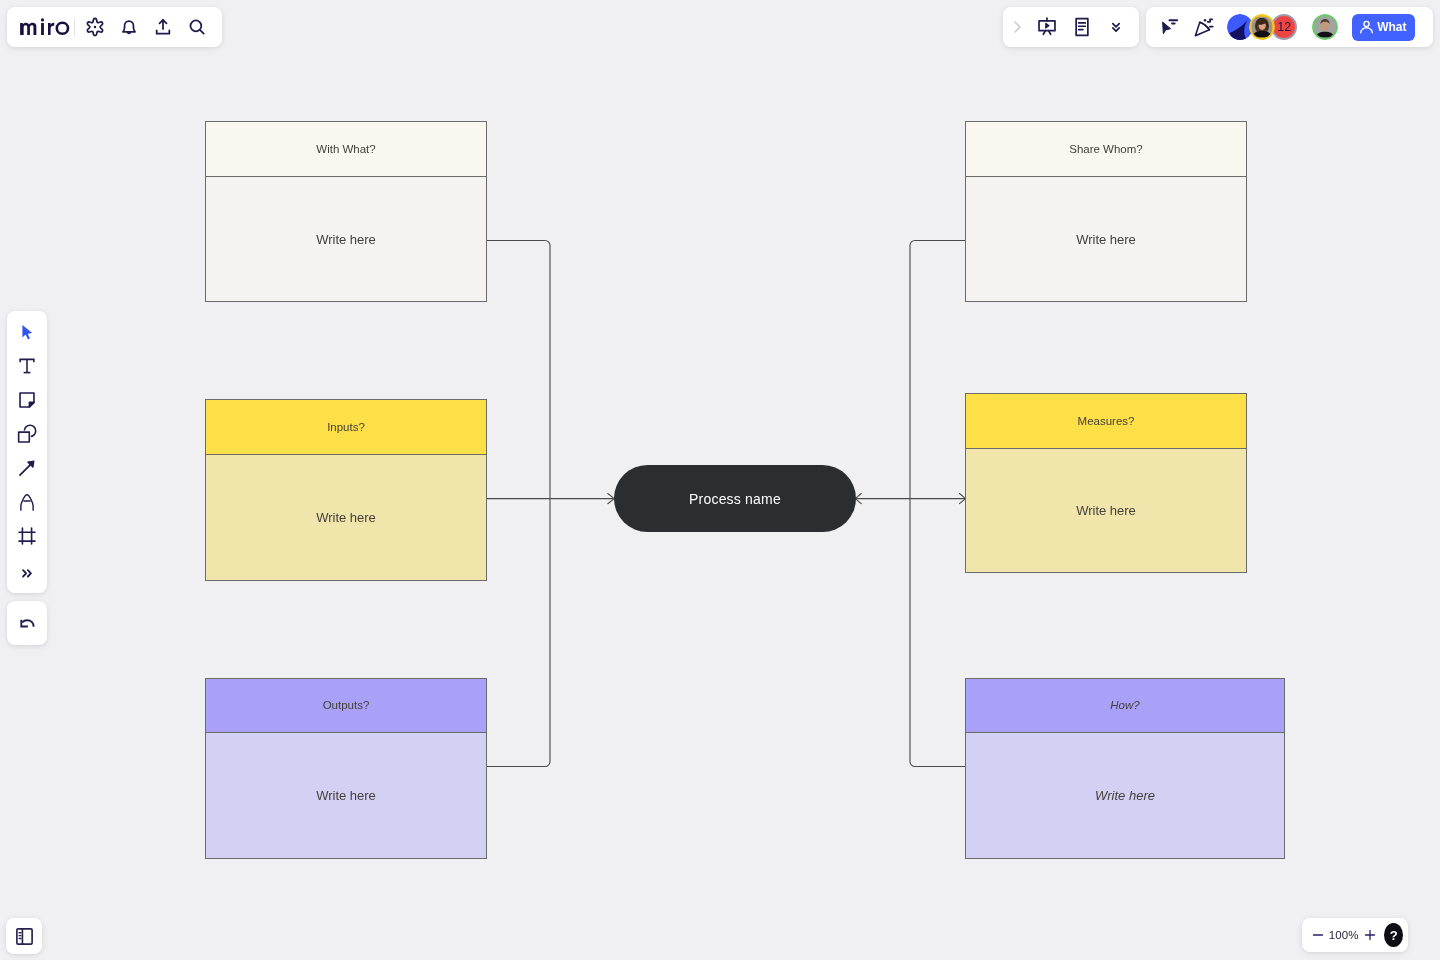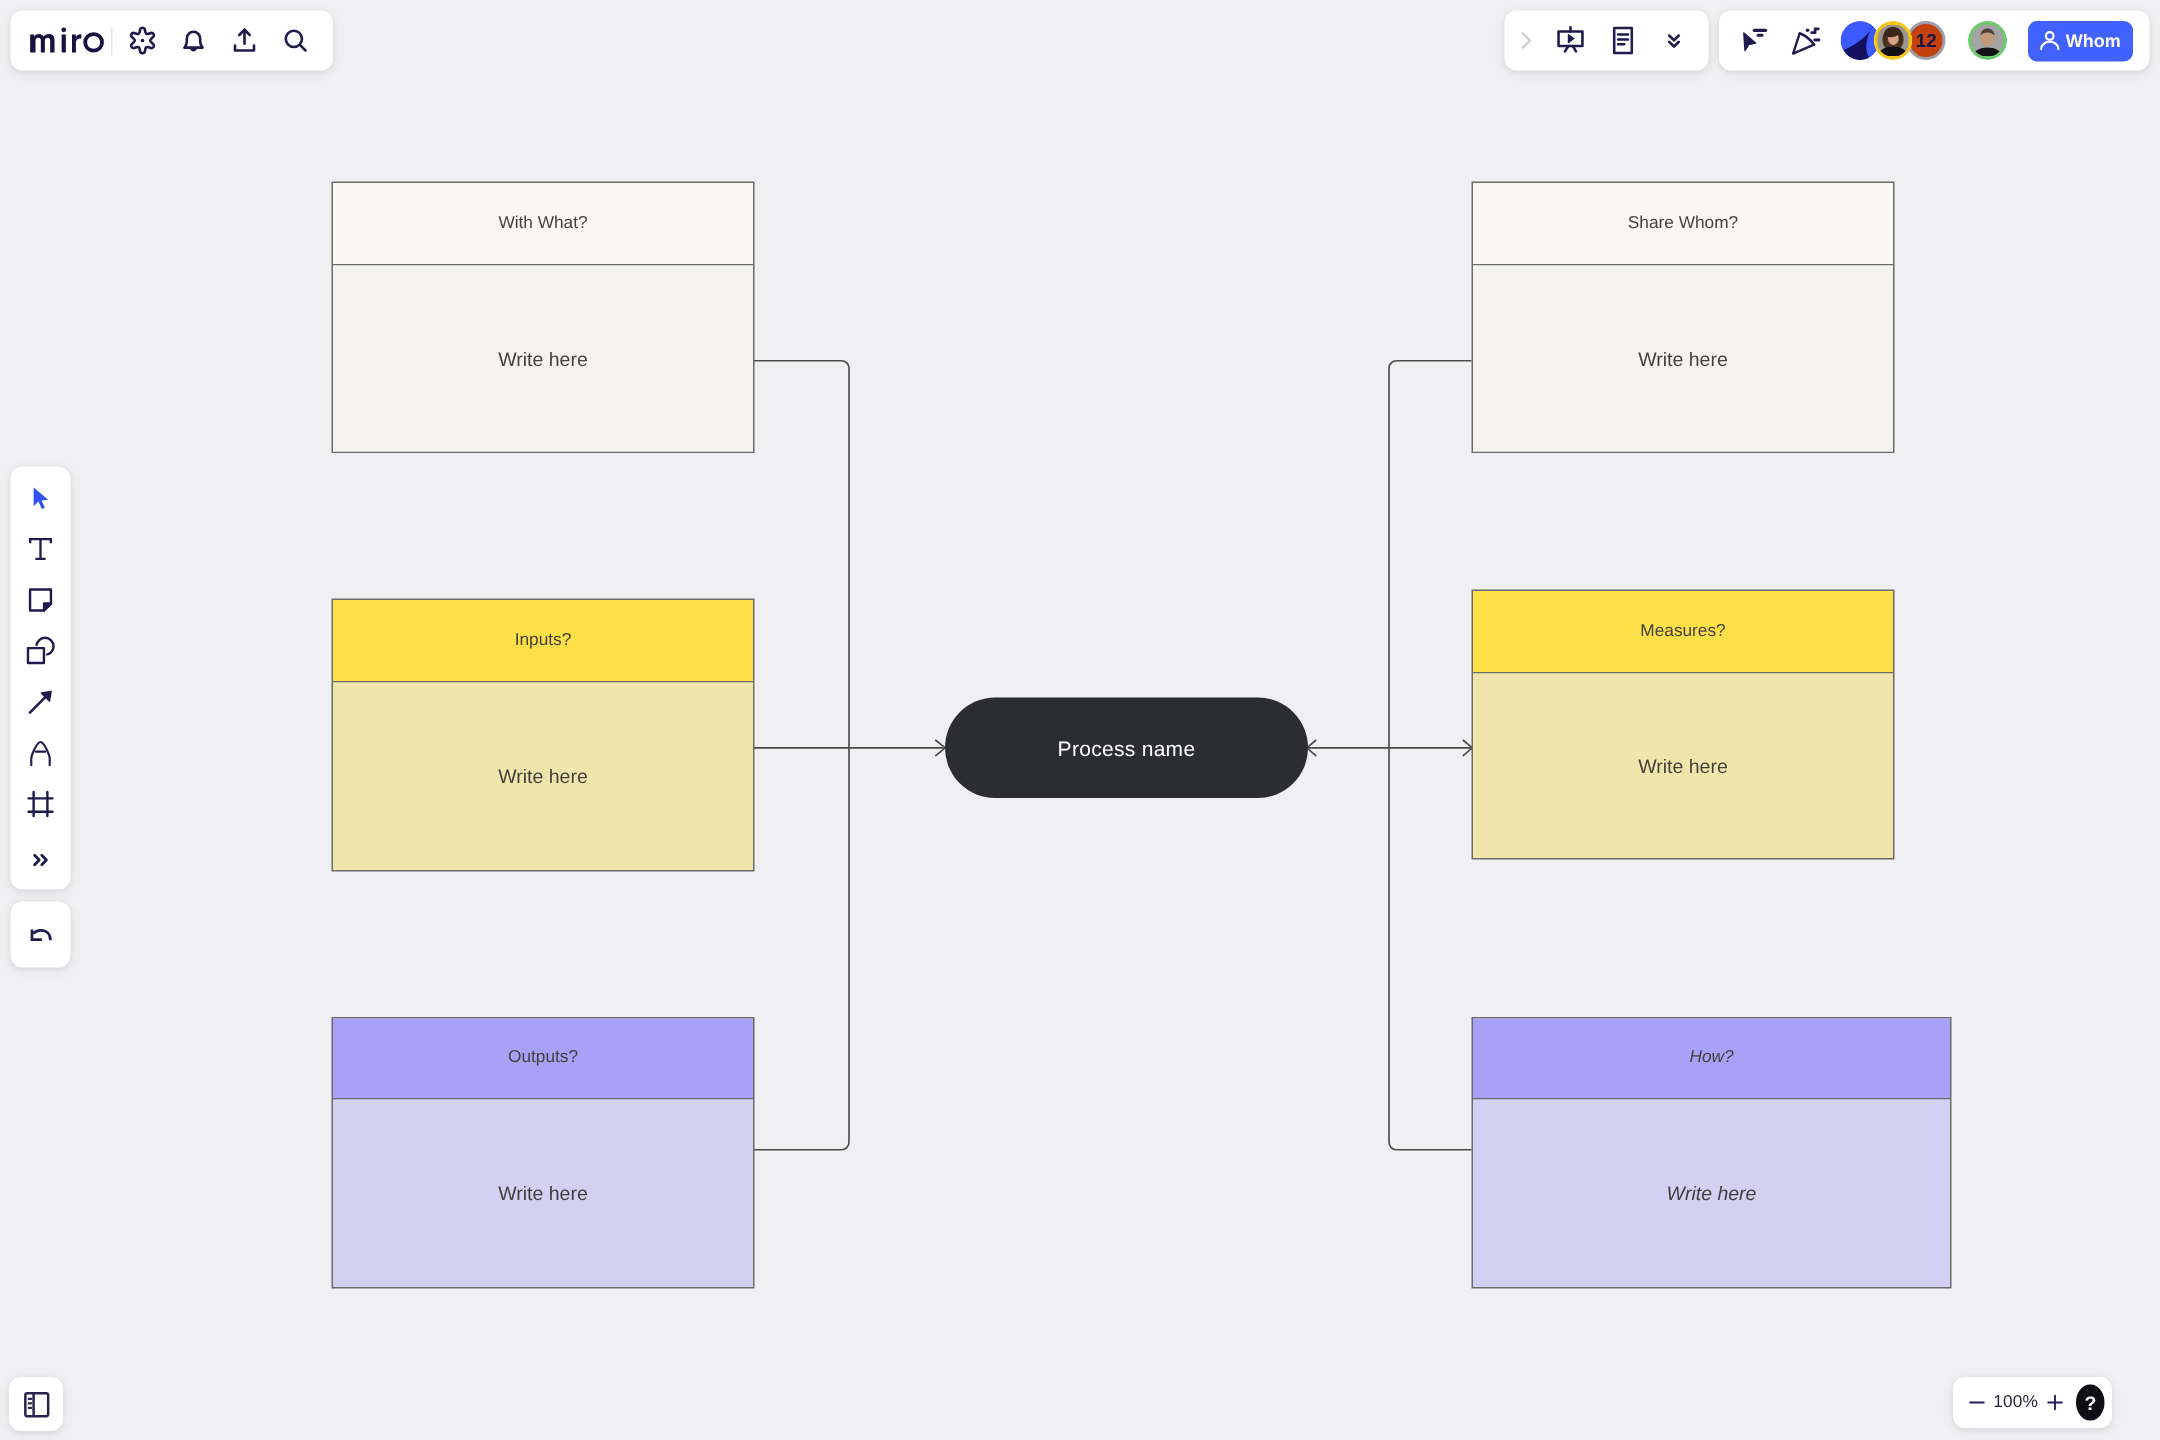--- a/index.html
+++ b/index.html
@@ -28,23 +28,23 @@
          display:flex; align-items:center; }
   #tr2 { position:absolute; left:1146px; top:7px; width:287px; height:40px;
          display:flex; align-items:center; padding-left:6px; }
   .tr-btn { width:34.6px; height:40px; display:flex; align-items:center; justify-content:center; }
   #tr-chev { width:27px; height:40px; display:flex; align-items:center; justify-content:center; }
 
   .avatar { border-radius:50%; overflow:hidden; position:relative; width:26px; height:26px; flex:0 0 26px; }
   #av-logo { margin-left:6px; }
   #av-woman { margin-left:-4px; }
   #av-more { width:26px; height:26px; flex:0 0 26px; margin-left:-4px; border-radius:50%;
-             border:2.0px solid #9d9dab; background:#c2410c;
+             border:2.0px solid #9d9dab; background:#ef4444;
              display:flex; align-items:center; justify-content:center;
-             font-size:12.5px; font-weight:700; color:#191640; }
+             font-size:12.5px; font-weight:400; color:#191640; }
   #av-man { margin-left:15px; }
 
   #share-btn { height:27px; border-radius:6px; background:#4262ff; color:#fff;
                display:flex; align-items:center; gap:2px; padding:0 8px 0 6px;
                font-size:12px; font-weight:700; letter-spacing:0; margin-left:14px; }
 
   
   #lt-bar { position:absolute; left:7px; top:311px; width:40px; height:282px; padding-top:4px;
             display:flex; flex-direction:column; align-items:center; }
   .lt-btn { width:40px; height:34px; display:flex; align-items:center; justify-content:center; }
@@ -56,21 +56,21 @@
             display:flex; align-items:center; justify-content:center; }
   #zoom-bar { position:absolute; left:1302px; top:918px; width:106px; height:34px;
               display:flex; align-items:center; padding:0 5px 0 6px; }
   .zm-btn { width:25px; height:34px; display:flex; align-items:center; justify-content:center; }
   #zoom-val { width:42px; text-align:center; font-size:11.5px; color:#26263a; letter-spacing:.1px; }
   #help-btn { width:24px; height:24px; border-radius:50%; background:#0e0e14; color:#fff;
               display:flex; align-items:center; justify-content:center;
               font-size:13px; font-weight:700; margin-left:5px; }
 
   
-  #canvas { position:absolute; inset:0;margin-left:16px; }
+  #canvas { position:absolute; inset:0; }
   .card { position:absolute; border:1px solid #6b6b6b; display:flex; flex-direction:column; }
   .card .hd { flex:0 0 auto; display:flex; align-items:center; justify-content:center;
               border-bottom:1px solid #6b6b6b; font-size:11.5px; color:#443f3b; }
   .card .bd { flex:1 1 auto; display:flex; align-items:center; justify-content:center;
               font-size:13px; color:#443f3b; }
   #pill { position:absolute; background:#2b2d31; border-radius:36px;
           display:flex; align-items:center; justify-content:center;
           color:#fff; }
   #pill span { font-size:14px; letter-spacing:.2px; }
 
@@ -288,21 +288,21 @@
         <path d="M8.9 10.6c.3-3.6 2.4-5.2 5.1-5.2s4.8 1.6 5.1 5.2c-1.4-1.6-3-2.3-5.1-2.3s-3.7.7-5.1 2.3z" fill="#4f4033"></path>
         <path d="M3.4 25.2c1.1-4.2 5.2-6.2 10.6-6.2s9.5 2.0 10.6 6.2z" fill="#131118"></path>
       </g>
     </svg>
   </div>
   <div id="share-btn">
     <svg class="ic" width="17" height="17" viewBox="0 0 24 24" fill="none" stroke="#fff" stroke-width="2.0" stroke-linecap="round" stroke-linejoin="round">
       <circle cx="12" cy="7.0" r="3.6"></circle>
       <path d="M3.9 19.4a8.1 7.0 0 0 1 16.2 0"></path>
     </svg>
-    <span>Whom</span>
+    <span>What</span>
   </div>
 </div>
 
 <div id="canvas">
 
   <svg id="connectors" width="1440" height="960" viewBox="0 0 1440 960" style="position:absolute;left:0;top:0;overflow:visible">
     <g fill="none" stroke="#4a4a4a" stroke-width="1.1">
 
       <path d="M486.5 240.5 H545 a5 5 0 0 1 5 5 V498.5"></path>
 

